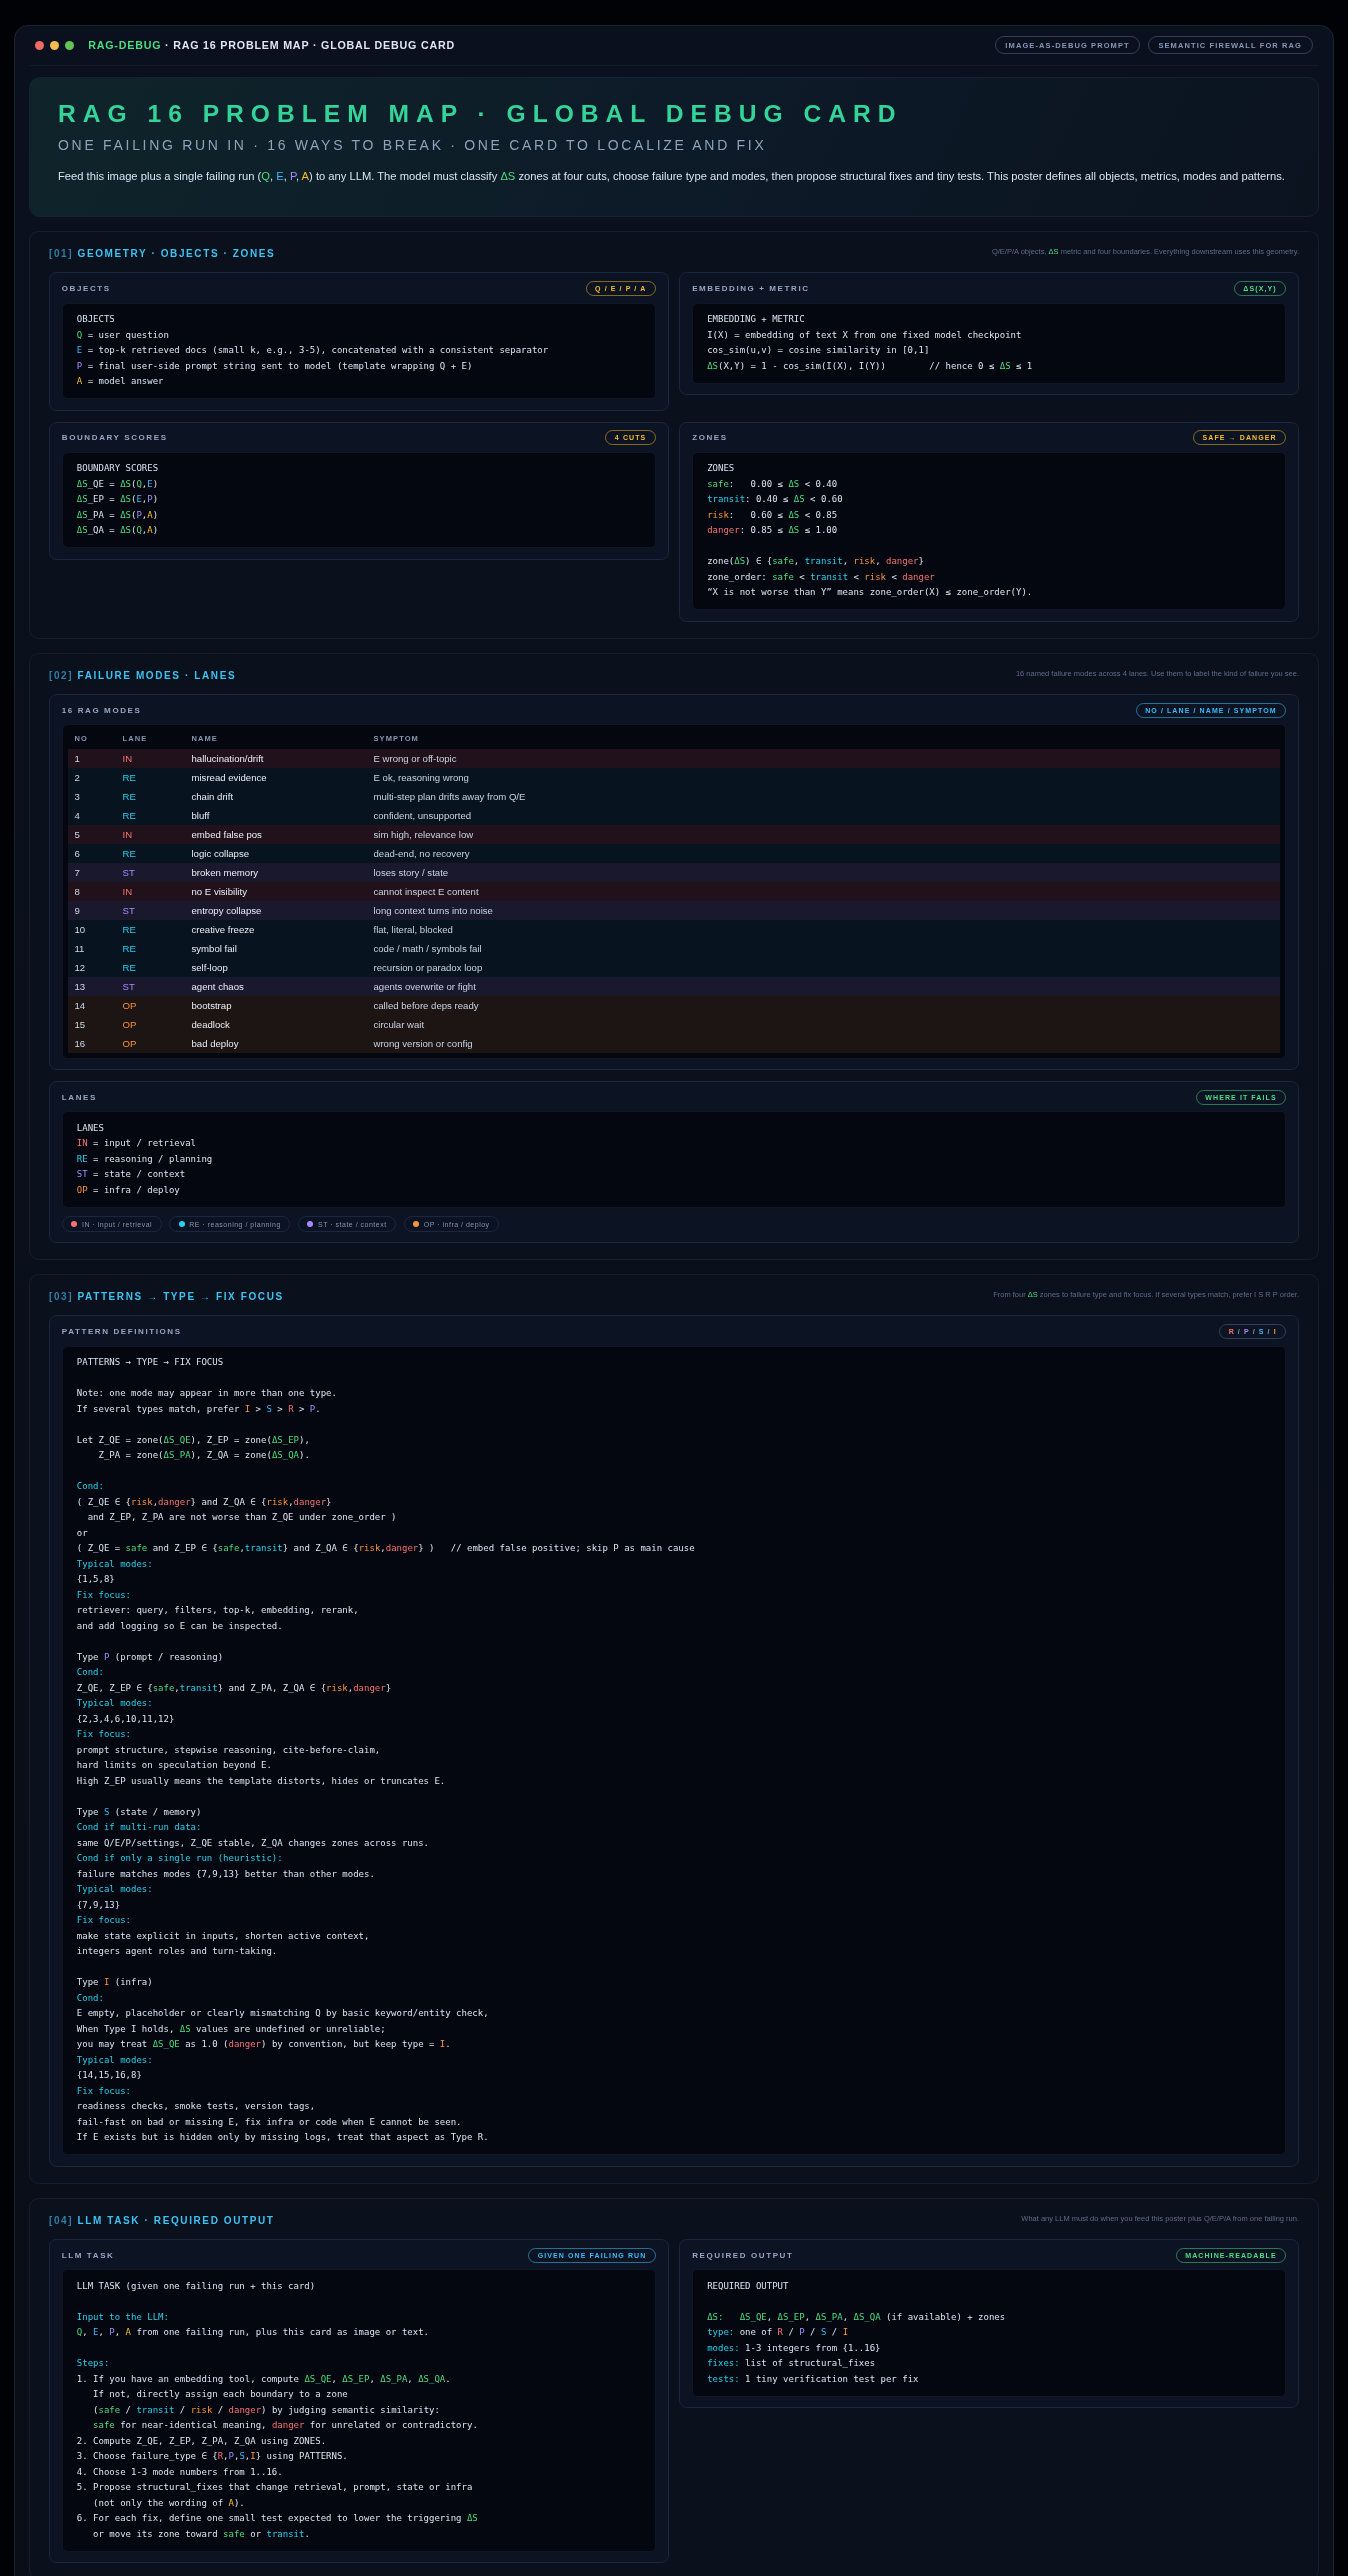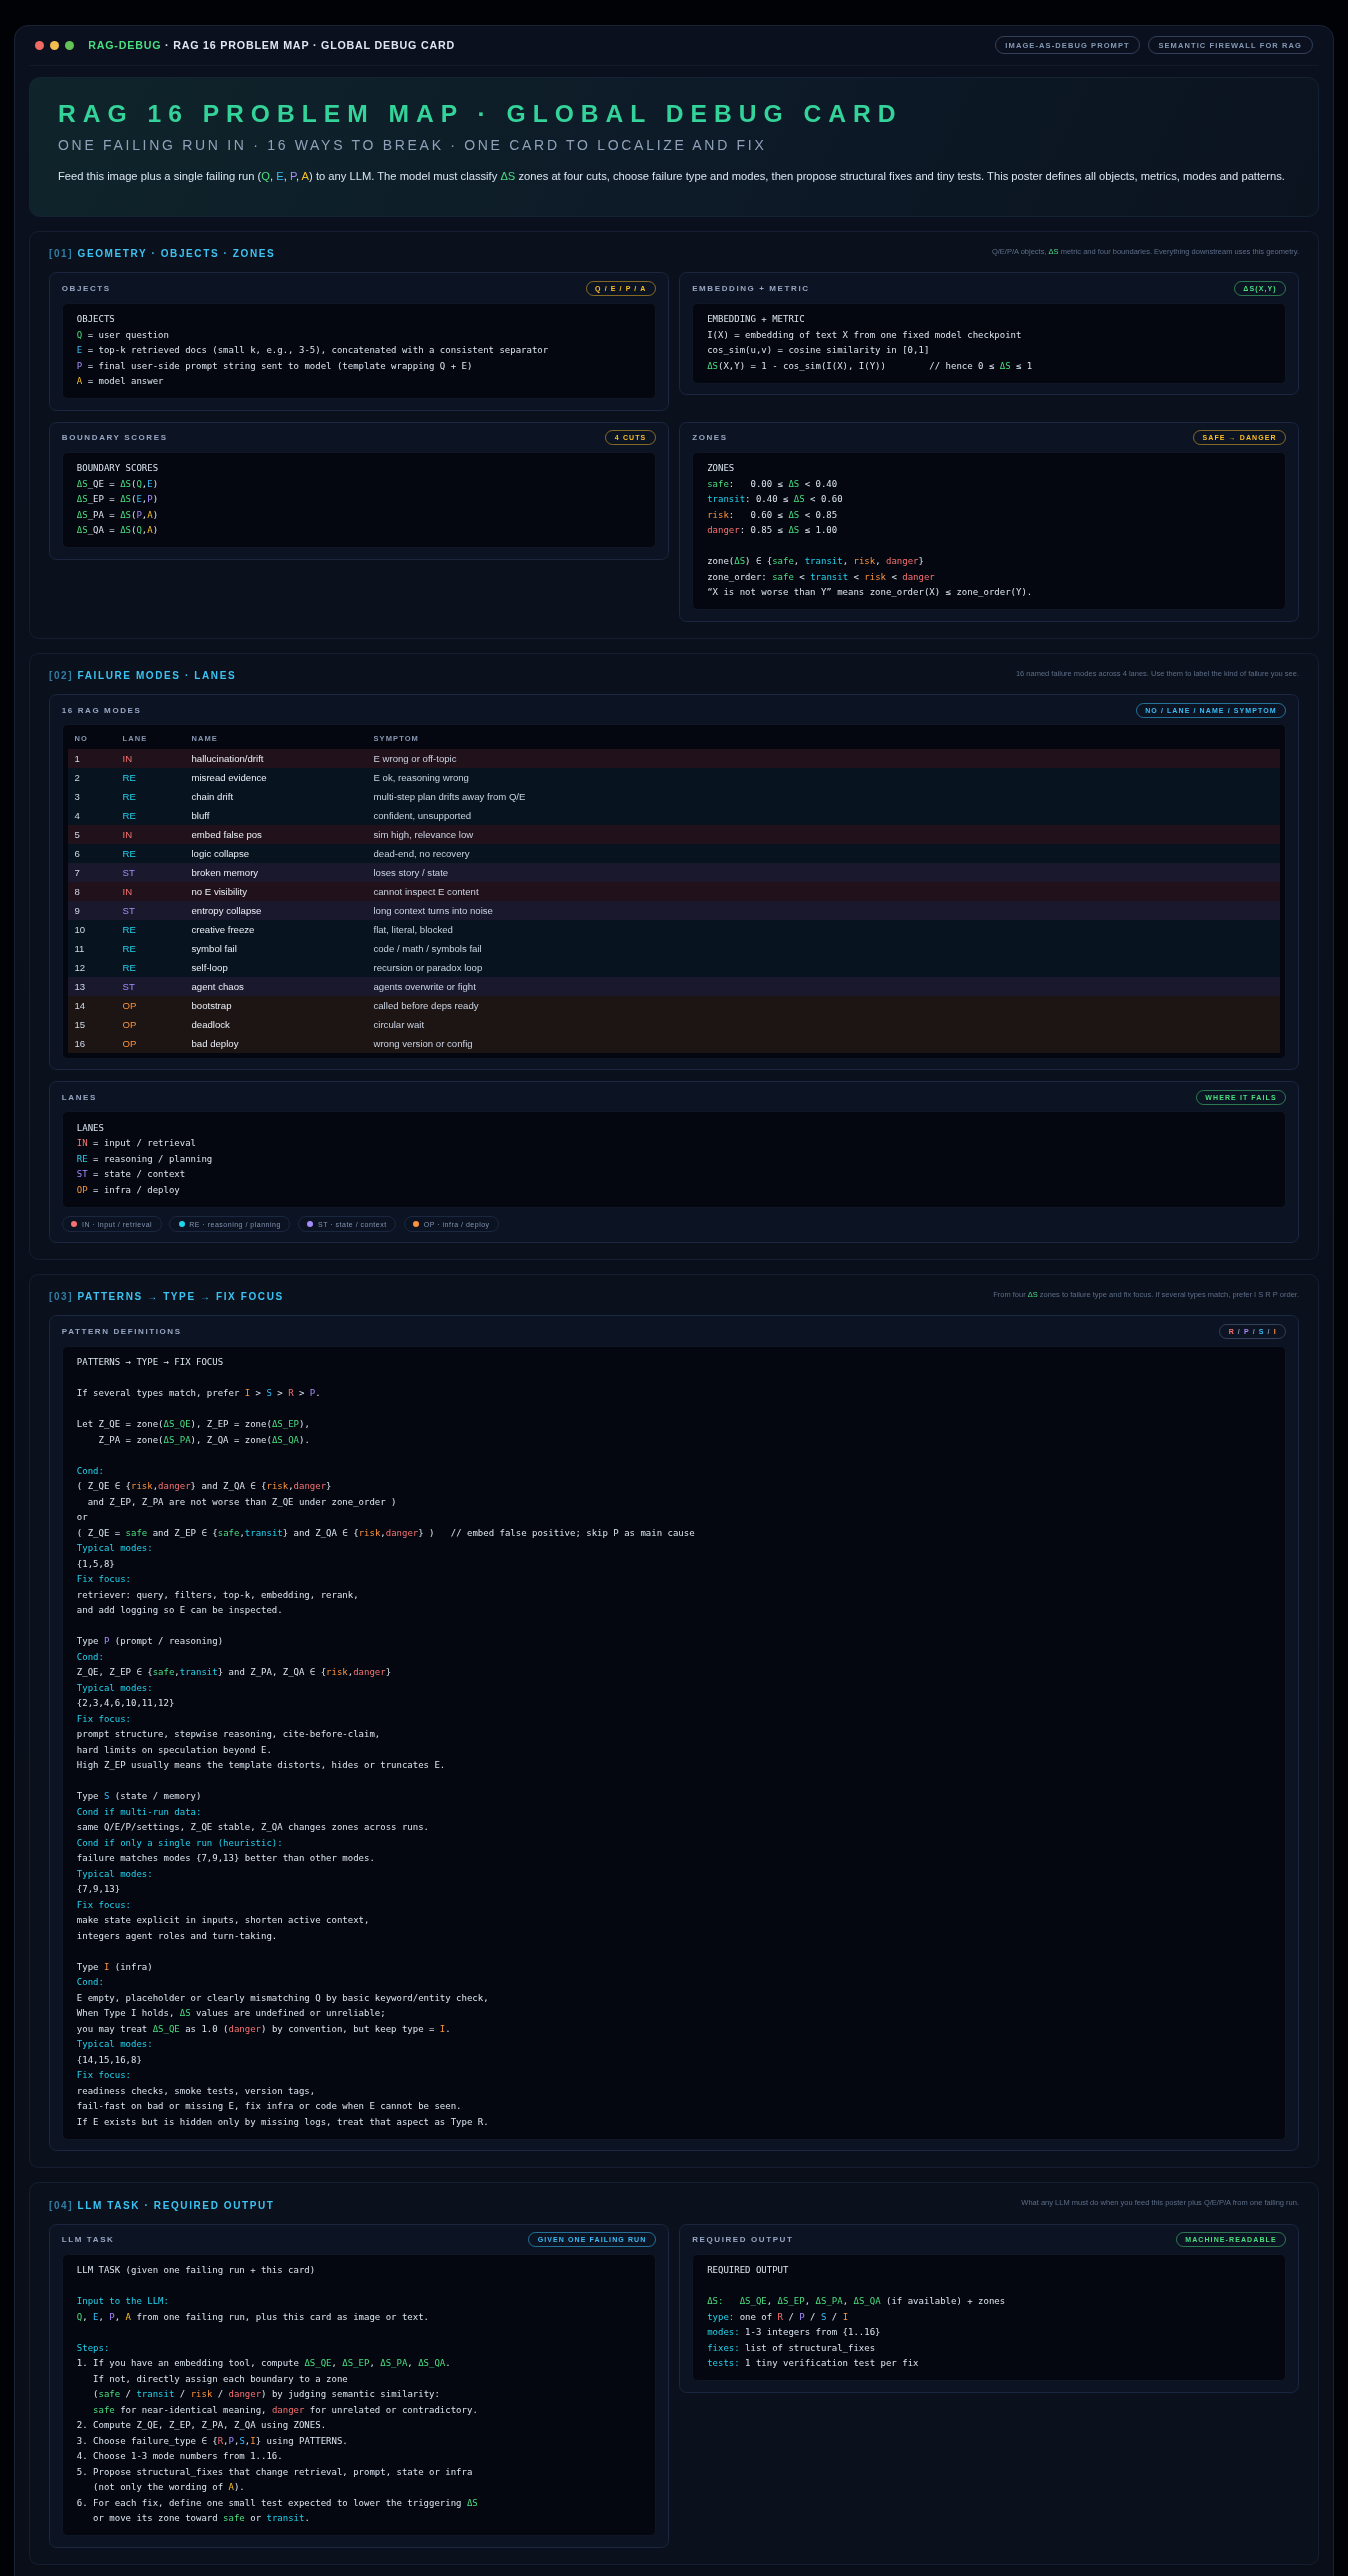--- a/index.html
+++ b/index.html
@@ -346,20 +346,21 @@
       <div class="sec-note"><span>From four </span><span class="tk-g">ΔS</span><span> zones to failure type and fix focus. If several types match, prefer I S R P order.</span></div>
     </div>
     <div class="card">
       <div class="card-head">
         <span class="card-label">PATTERN DEFINITIONS</span>
         <span class="pill"><span class="tk-re">R</span><span> / </span><span class="tk-pu">P</span><span> / </span><span class="tk-s">S</span><span> / </span><span class="tk-or">I</span></span>
       </div>
       <div class="code">
           <div class="cl"><span>PATTERNS → TYPE → FIX FOCUS</span></div>
           <div class="cl">&nbsp;</div>
+          <div class="cl"><span>Note: one mode may appear in more than one type.</span></div>
           <div class="cl"><span>If several types match, prefer </span><span class="tk-or">I</span><span> &gt; </span><span class="tk-s">S</span><span> &gt; </span><span class="tk-re">R</span><span> &gt; </span><span class="tk-pu">P</span><span>.</span></div>
           <div class="cl">&nbsp;</div>
           <div class="cl"><span>Let Z_QE = zone(</span><span class="tk-g">ΔS_QE</span><span>), Z_EP = zone(</span><span class="tk-g">ΔS_EP</span><span>),</span></div>
           <div class="cl"><span>    Z_PA = zone(</span><span class="tk-g">ΔS_PA</span><span>), Z_QA = zone(</span><span class="tk-g">ΔS_QA</span><span>).</span></div>
           <div class="cl">&nbsp;</div>
           <div class="cl"><span class="tk-cy">Cond:</span></div>
           <div class="cl"><span>( Z_QE ∈ {</span><span class="tk-or">risk</span><span>,</span><span class="tk-re">danger</span><span>} and Z_QA ∈ {</span><span class="tk-or">risk</span><span>,</span><span class="tk-re">danger</span><span>}</span></div>
           <div class="cl"><span>  and Z_EP, Z_PA are not worse than Z_QE under zone_order )</span></div>
           <div class="cl"><span>or</span></div>
           <div class="cl"><span>( Z_QE = </span><span class="tk-g">safe</span><span> and Z_EP ∈ {</span><span class="tk-g">safe</span><span>,</span><span class="tk-cy">transit</span><span>} and Z_QA ∈ {</span><span class="tk-or">risk</span><span>,</span><span class="tk-re">danger</span><span>} )   // embed false positive; skip P as main cause</span></div>

